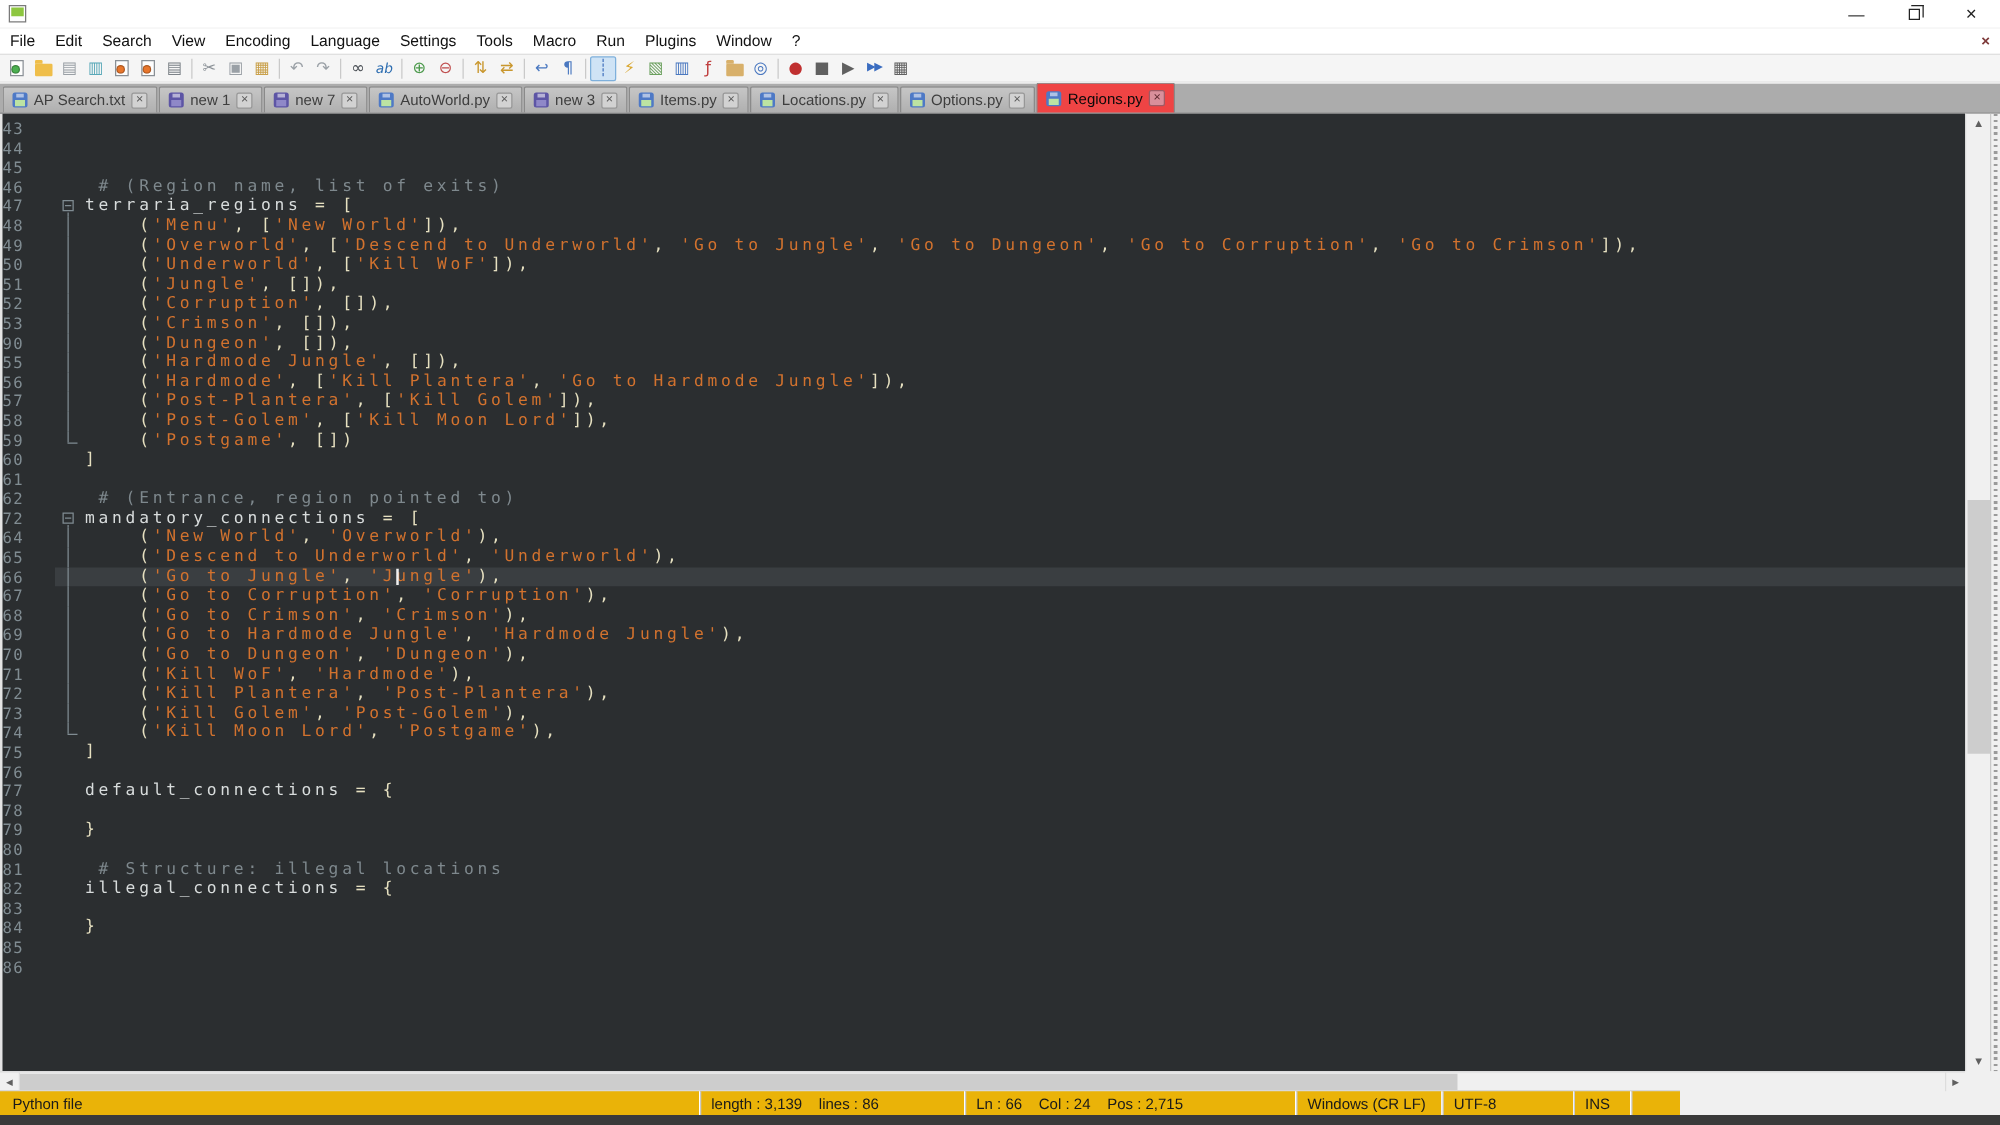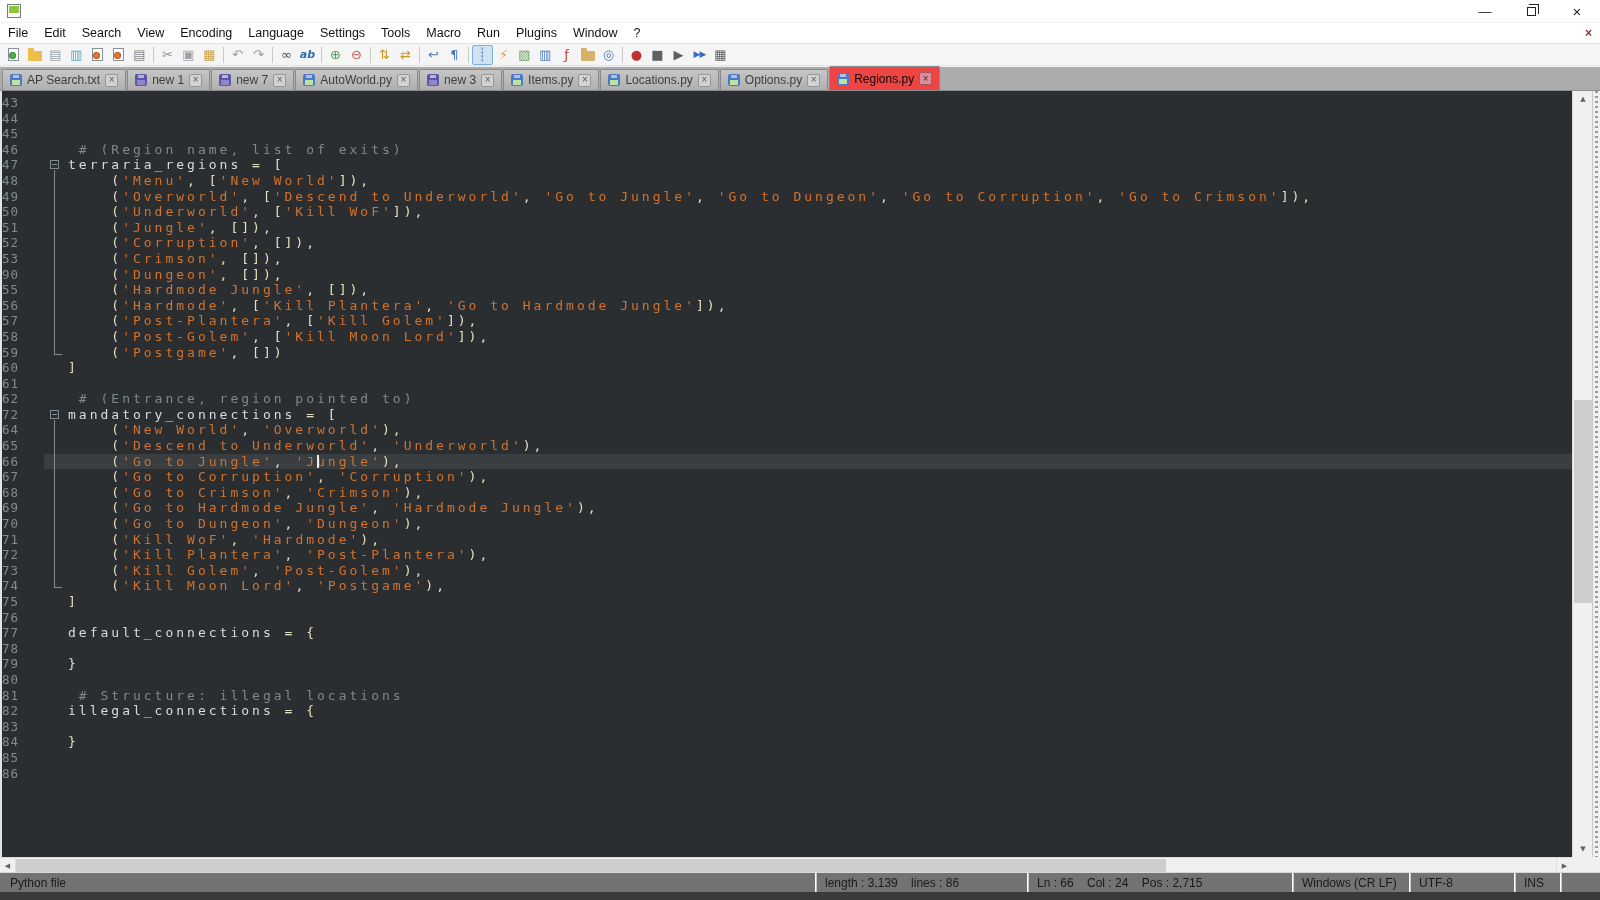--- a/index.html
+++ b/index.html
@@ -34,21 +34,21 @@
   
   #toolbar{position:absolute;left:0;top:43px;width:1600px;height:23px;background:#F5F5F5;
     border-top:1px solid #E0E0E0;border-bottom:1px solid #E6E6E6;display:flex;align-items:center;padding-left:3px}
   .tgroup{display:flex;align-items:center}
   .tsep{width:1px;height:16px;background:#C9C9C9;margin:0 3px;flex:none}
   .tbtn{width:21px;height:20px;display:flex;align-items:center;justify-content:center;
     border:1px solid transparent;border-radius:2px;position:relative;flex:none}
   .tbtn.pressed{background:#CFE3F5;border-color:#7EB0DC}
   .tbtn .glyph{font-size:13px;line-height:1;font-family:"DejaVu Sans",sans-serif}
   .tbtn .glyph.small{font-size:9px;letter-spacing:-1px}
-  .tbtn .glyph.txt{font-size:11px;font-weight:bold;font-style:italic}
+  .tbtn .glyph.txt{font-size:11px;font-weight:normal;font-style:italic}
   .icon-page{width:11px;height:13px;background:#FDFDFD;border:1px solid #8A9096;position:relative;display:block}
   .icon-badge{position:absolute;right:2px;bottom:1px;width:7px;height:7px;border-radius:50%;border:1px solid rgba(0,0,0,.25)}
   .icon-folder{width:14px;height:10px;border-radius:1px;position:relative;display:block;margin-top:3px}
   .icon-folder::before{content:"";position:absolute;left:0;top:-3px;width:6px;height:3px;background:inherit;border-radius:1px 1px 0 0}
   .icon-floppy{width:12px;height:12px;border-radius:2px;position:relative;display:block}
   .icon-floppy .flabel{position:absolute;left:2px;bottom:1px;width:8px;height:5px}
   .icon-floppy::before{content:"";position:absolute;left:3px;top:1px;width:6px;height:3px;background:rgba(255,255,255,.55)}
 
   
   #tabbar{position:absolute;left:0;top:67px;width:1600px;height:24px;background:#ACACAC;
@@ -90,21 +90,21 @@
     border-left:1px solid #C8C8C8;background-image:repeating-linear-gradient(#9A9A9A 0 2px,transparent 2px 5px);
     background-size:3px 100%;background-position:2px 0;background-repeat:no-repeat}
   #hscroll{position:absolute;left:0;top:857px;width:1572px;height:15px;background:#F0F0F0;border-top:1px solid #DADADA}
   .harrow{position:absolute;top:0;width:16px;height:15px;display:flex;align-items:center;justify-content:center;
     color:#606060;font-size:7px;font-family:"DejaVu Sans",sans-serif}
   #harrow-left{left:0;border-right:1px solid #DDD} #harrow-right{right:0;border-left:1px solid #DDD}
   #hthumb{position:absolute;left:16px;top:1px;width:1150px;height:13px;background:#CDCDCD}
   #corner{position:absolute;left:1572px;top:857px;width:28px;height:15px;background:#F0F0F0}
 
   
-  #statusbar{position:absolute;left:0;top:872px;width:1600px;height:20px;background:#737373;
+  #statusbar{position:absolute;left:0;top:872px;width:1344px;height:20px;background:#eab308;
     border-top:1px solid #D8D8D8;display:flex;align-items:center;font-size:12px;color:#1A1A1A}
   .seg{height:100%;display:flex;align-items:center;padding:0 10px;white-space:pre;
     box-shadow:inset 1px 0 0 #FFFFFF,inset 2px 0 0 #C9C9C9}
   .seg:first-child{box-shadow:none}
   #seg-doctype{flex:1}
   #seg-length{width:212px}#seg-pos{width:265px}#seg-eol{width:117px}#seg-enc{width:105px}#seg-ins{width:46px}
   #seg-grip{width:40px;box-shadow:inset 1px 0 0 #FFFFFF,inset 2px 0 0 #C9C9C9}
   #bottom-strip{position:absolute;left:0;top:892px;width:1600px;height:8px;background:#3A3A3A}
 </style>
 </head>

